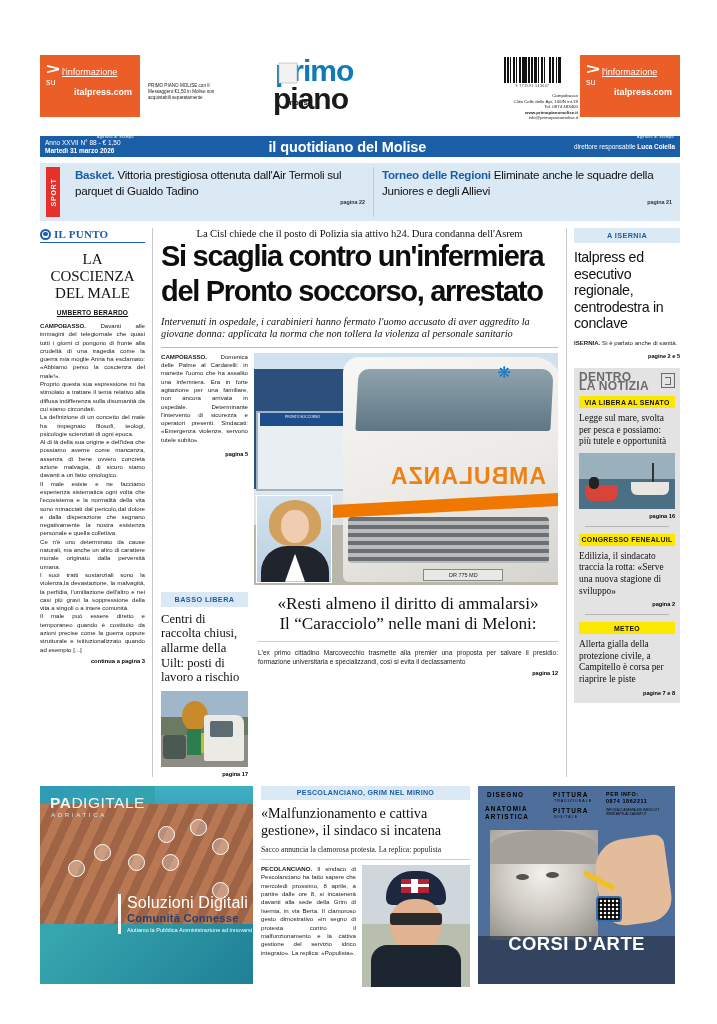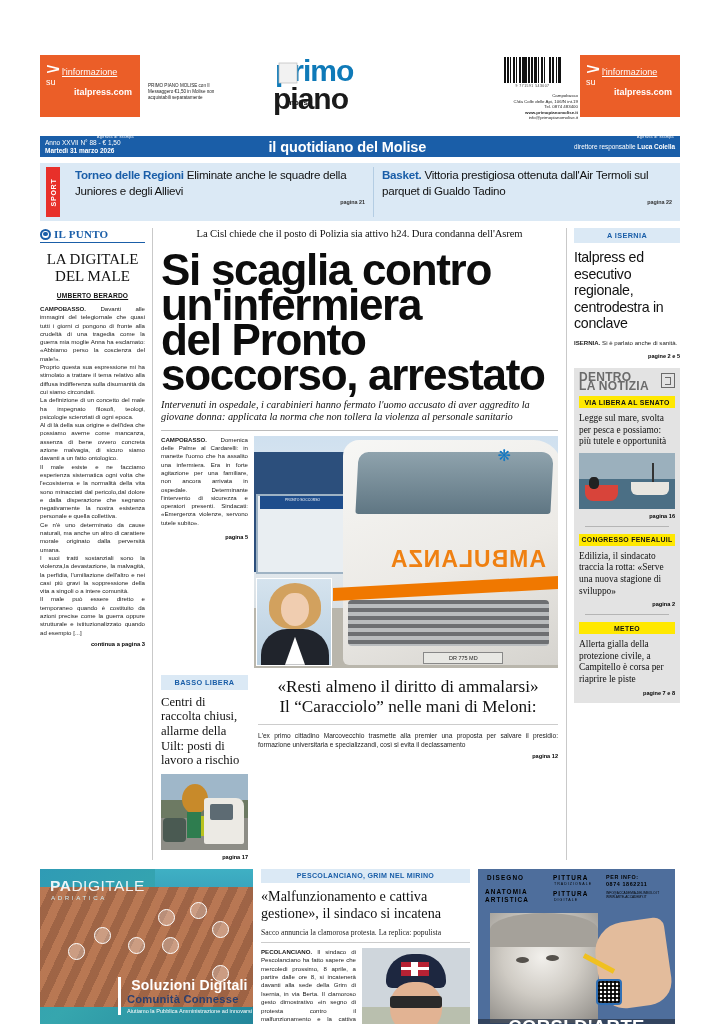--- a/index.html
+++ b/index.html
@@ -107,22 +107,22 @@
   }
   .punto-body b { font-weight: bold; }
   .punto-cont { font-size: 5.8px; font-weight: bold; text-align: right; margin-top: 4px; }
 
   
   .kicker {
     font-family: "Liberation Serif", serif; font-size: 10.6px; text-align: center;
     color: #111; letter-spacing: -.1px;
   }
   .headline {
-    font-size: 44px; line-height: 35px; font-weight: bold; letter-spacing: -1.3px;
-    margin-top: 13px; color: #0d0d0d; text-align: left;
+    font-size: 29px; line-height: 35px; font-weight: bold; letter-spacing: -1.3px;
+    margin-top: 0; color: #0d0d0d; text-align: left;
   }
   .subhead {
     font-family: "Liberation Serif", serif; font-style: italic;
     font-size: 10.3px; line-height: 12.4px; margin-top: 7px; color: #111;
     border-bottom: 1px solid #bbb; padding-bottom: 6px;
   }
   .center-body { display: flex; margin-top: 5px; }
   .cb-text { width: 93px; flex: 0 0 auto; padding-right: 6px; }
   .cb-text p { font-size: 6.1px; line-height: 8.3px; text-align: justify; color: #1a1a1a; }
   .cb-text b { font-weight: bold; }
@@ -235,21 +235,21 @@
     background: repeating-linear-gradient(115deg,#c4744b 0 9px,#a85f3c 9px 18px); opacity:.92;}
   .adv-pa .water { position:absolute; right:0; top:0; width:46%; height:58px; background:linear-gradient(#3fb0c4,#2d8fae); }
   .adv-pa .logo { position:absolute; left:10px; top:8px; color:#fff; font-size:15.5px; font-weight:bold; letter-spacing:.5px;}
   .adv-pa .logo span { font-weight:normal; opacity:.9;}
   .adv-pa .logosub { position:absolute; left:11px; top:25px; color:#cfe9ef; font-size:6.2px; letter-spacing:2.6px;}
   .adv-pa .pins i {
     position:absolute; width:17px; height:17px; border-radius:50%;
     background: rgba(255,255,255,.28); border:1.4px solid #fff;
   }
   .adv-pa .txtblk { position:absolute; left:78px; top:108px; border-left:3px solid #fff; padding-left:6px; }
-  .adv-pa .t1 { color:#fff; font-size:14px; font-weight:bold; letter-spacing:.2px;text-align:center;}
+  .adv-pa .t1 { color:#fff; font-size:16px; font-weight:normal; letter-spacing:.2px;}
   .adv-pa .t2 { color:#2b3f6e; font-size:11.2px; font-weight:bold; letter-spacing:.2px;}
   .adv-pa .t3 { color:#fff; font-size:5.6px; line-height:7.4px; margin-top:3px;}
 
   .pescol { width: 213px; flex: 0 0 auto; padding: 0 2px; }
   .pescol .tag { background:#dbe9f5; color:#1a5ea8; font-size:7.1px; font-weight:bold; text-align:center; padding:3px 2px; letter-spacing:.3px;}
   .pescol .hd { font-family:"Liberation Serif", serif; font-size:14.2px; line-height:17px; margin-top:5px; color:#111;}
   .pescol .sb { font-family:"Liberation Serif", serif; font-size:7.6px; margin-top:6px; color:#222; border-bottom:1px solid #ccc; padding-bottom:5px;}
   .pescol .cols { display:flex; margin-top:5px; gap:6px;}
   .pescol .txt { width:95px; flex:0 0 auto; font-size:6.1px; line-height:8.4px; text-align:justify; color:#1a1a1a;}
   .pescol .txt b { font-weight:bold; }
@@ -380,37 +380,37 @@
     <div class="mid">il quotidiano del Molise</div>
     <div class="right"><span>direttore responsabile </span><b>Luca Colella</b></div>
   </div>
 
   <div class="sportstrip">
     <div class="sport-tab">
           <span>SPORT</span>
         </div>
 
     <div class="sport-item">
+      <div class="h"><b>Basket.</b><span> Vittoria prestigiosa ottenuta dall'Air Termoli sul parquet di Gualdo Tadino</span></div>
+      <div class="pg">pagina 22</div>
+    </div>
+    <div class="sport-item">
       <div class="h"><b>Torneo delle Regioni</b><span> Eliminate anche le squadre della Juniores e degli Allievi</span></div>
       <div class="pg">pagina 21</div>
-    </div>
-    <div class="sport-item">
-      <div class="h"><b>Basket.</b><span> Vittoria prestigiosa ottenuta dall'Air Termoli sul parquet di Gualdo Tadino</span></div>
-      <div class="pg">pagina 22</div>
     </div>
   </div>
 
   <div class="maingrid">
 
     <div class="col-left">
       <div class="ilpunto">
         <div class="dot"></div>
         <div class="t">IL PUNTO</div>
       </div>
-      <div class="punto-title">LA DIGITALE DEL MALE</div>
+      <div class="punto-title">LA COSCIENZA DEL MALE</div>
       <div class="punto-author">UMBERTO BERARDO</div>
       <div class="punto-body">
         <p><b>CAMPOBASSO.</b><span> Davanti alle immagini del telegiornale che quasi tutti i giorni ci pongono di fronte alla crudeltà di una tragedia come la guerra mia moglie Anna ha esclamato: «Abbiamo perso la coscienza del male!».</span></p>
         <p>Proprio questa sua espressione mi ha stimolato a trattare il tema relativo alla diffusa indifferenza sulla disumanità da cui siamo circondati.</p>
         <p>La definizione di un concetto del male ha impegnato filosofi, teologi, psicologie scienziati di ogni epoca.</p>
         <p>Al di là della sua origine e dell'idea che possiamo averne come mancanza, assenza di bene ovvero concreta azione malvagia, di sicuro siamo davanti a un fatto ontologico.</p>
         <p>Il male esiste e ne facciamo esperienza sistematica ogni volta che l'ecosistema e la normalità della vita sono minacciati dal pericolo,dal dolore e dalla disperazione che segnano negativamente la nostra esistenza personale e quella collettiva.</p>
         <p>Ce n'è uno determinato da cause naturali, ma anche un altro di carattere morale originato dalla perversità umana.</p>
         <p>I suoi tratti sostanziali sono la violenza,la devastazione, la malvagità, la perfidia, l'umiliazione dell'altro e nei casi più gravi la soppressione della vita a singoli o a intere comunità.</p>
         <p>Il male può essere diretto e temporaneo quando è costituito da azioni precise come la guerra oppure strutturale e istituzionalizzato quando ad esempio [...]</p>

